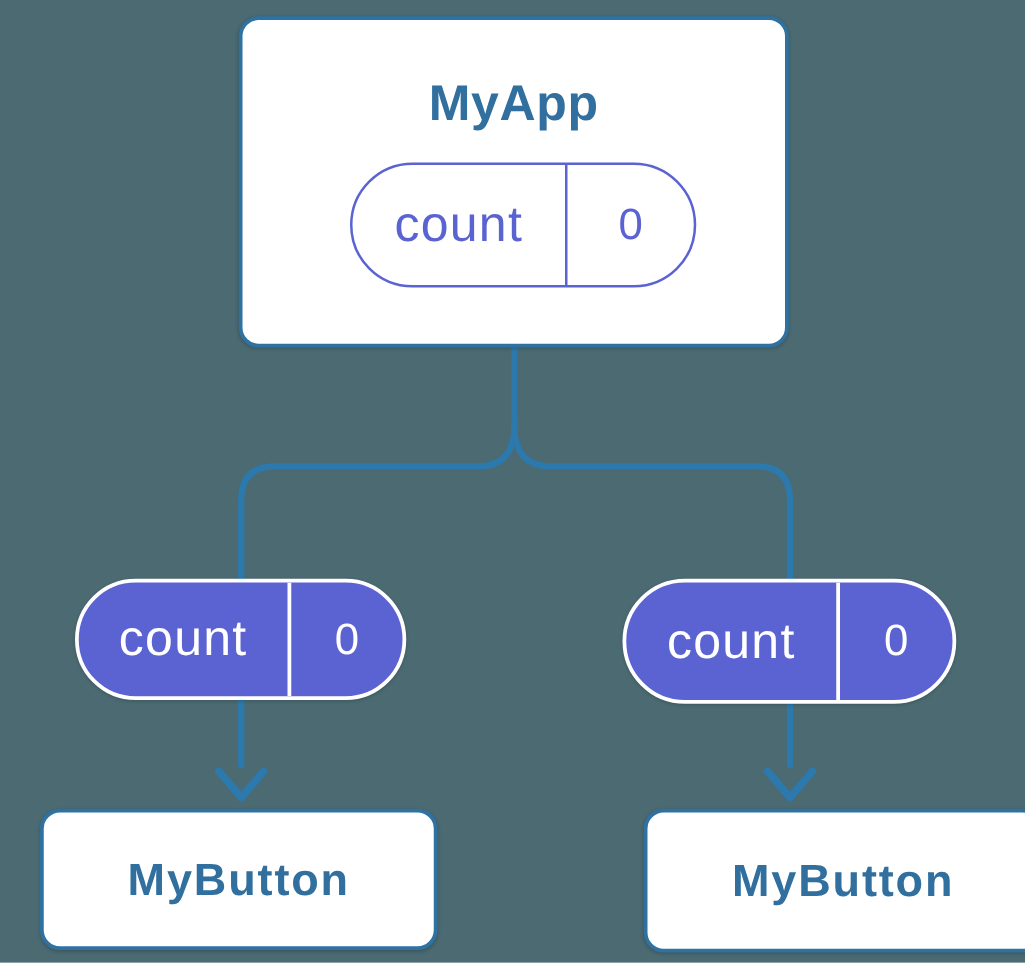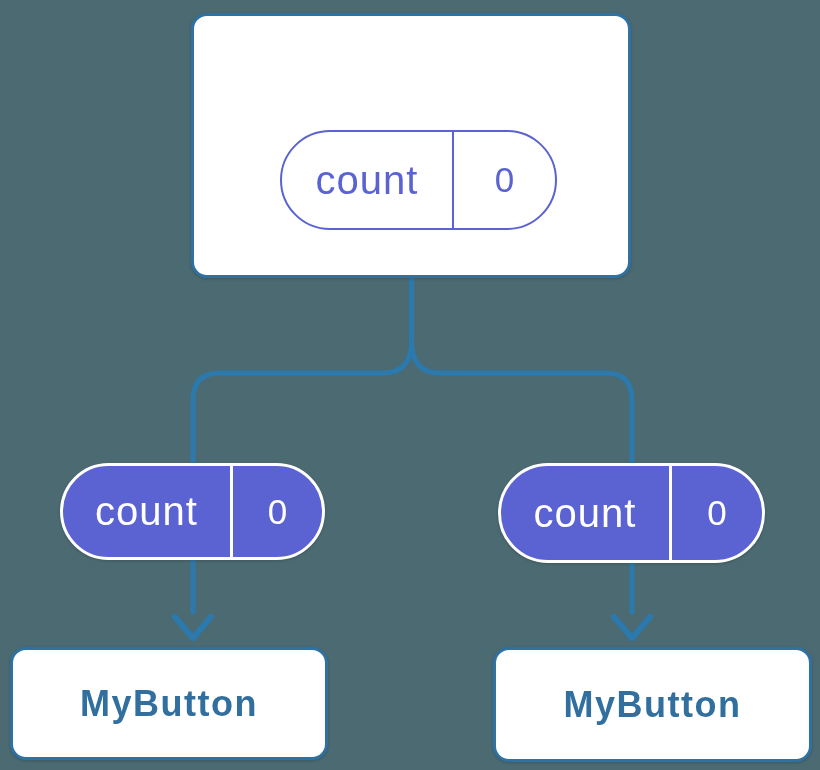--- a/index.html
+++ b/index.html
@@ -44,20 +44,21 @@
   }
   .root-card .card-title {
     top: 45px;
     font-size: 40px;
     line-height: 44px;
   }
   .leaf-card {
     display: flex;
     align-items: center;
     justify-content: center;
+    margin-left: 22px;
   }
   .leaf-card .leaf-title {
     color: var(--title-text);
     font-weight: 600;
     font-size: 36px;
     letter-spacing: 1.5px;
   }
   .pill {
     position: absolute;
     box-sizing: border-box;
@@ -120,20 +121,21 @@
     <g fill="none" stroke="#2C79AD" stroke-width="5" stroke-linecap="round" stroke-linejoin="round">
       <path d="M411.5 276 L411.5 341"></path>
       <path d="M411.5 341 C411.5 362 402 373 383 373 L220 373 Q193 373 193 400 L193 612"></path>
       <path d="M411.5 341 C411.5 362 421 373 440 373 L605 373 Q632 373 632 400 L632 612"></path>
       <path d="M175 617 L193 638 L211 617" stroke-width="6"></path>
       <path d="M614 617 L632 638 L650 617" stroke-width="6"></path>
     </g>
   </svg>
 
   <div class="card root-card">
+    <div class="card-title">MyApp</div>
     <div class="pill pill-outline root-pill">
       <div class="pill-name">count</div>
       <div class="pill-divider"></div>
       <div class="pill-value">0</div>
     </div>
   </div>
 
   <div class="pill pill-filled left-pill">
     <div class="pill-name">count</div>
     <div class="pill-divider"></div>

